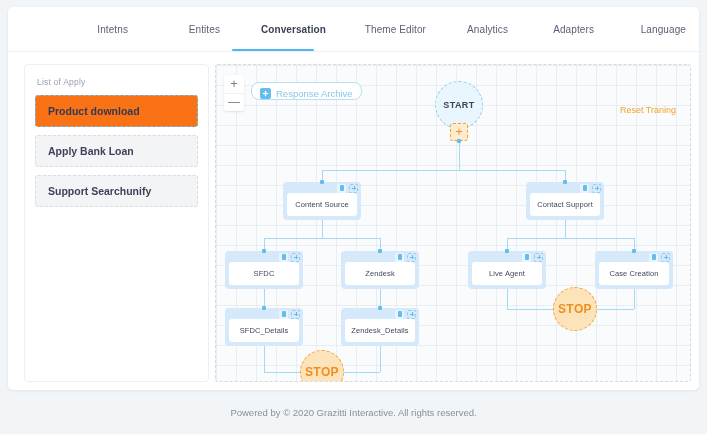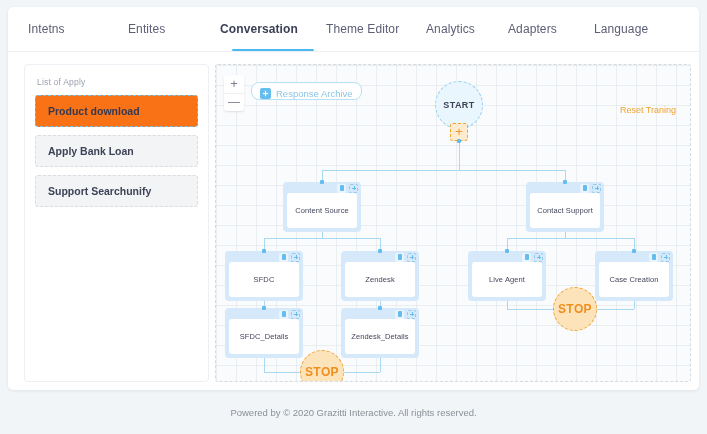--- a/index.html
+++ b/index.html
@@ -32,22 +32,22 @@
     height: 45px;
     border-bottom: 1px solid #eceff3;
     display: flex;
     align-items: stretch;
     padding-left: 20px;
   }
   .tab {
     position: relative;
     display: flex;
     align-items: center;
-    justify-content: flex-start;
-    font-size: 12px;
+    justify-content: flex-end;
+    font-size: 10px;
     color: #5b5e75;
     letter-spacing: .1px;
     cursor: pointer;
     white-space: nowrap;
   }
   .tab-0 { width: 100px; }
   .tab-1 { width: 92px; }
   .tab-2 { width: 106px; }
   .tab-3 { width: 100px; }
   .tab-4 { width: 82px; }
@@ -169,21 +169,21 @@
     font-size: 9px;
     color: #f0a22e;
     cursor: pointer;
     white-space: nowrap;
     padding-left: 20px;
   }
 
   
   .node {
     position: absolute;
-    width: 78px; height: 50px;
+    width: 78px; height: 38px;
     background: #d5e9fb;
     border-radius: 4px;
     padding: 11px 4px 4px 4px;
     cursor: pointer;
   }
   .node .label {
     width: 100%; height: 100%;
     background: #ffffff;
     border-radius: 3px;
     display: flex; align-items: center; justify-content: center;

